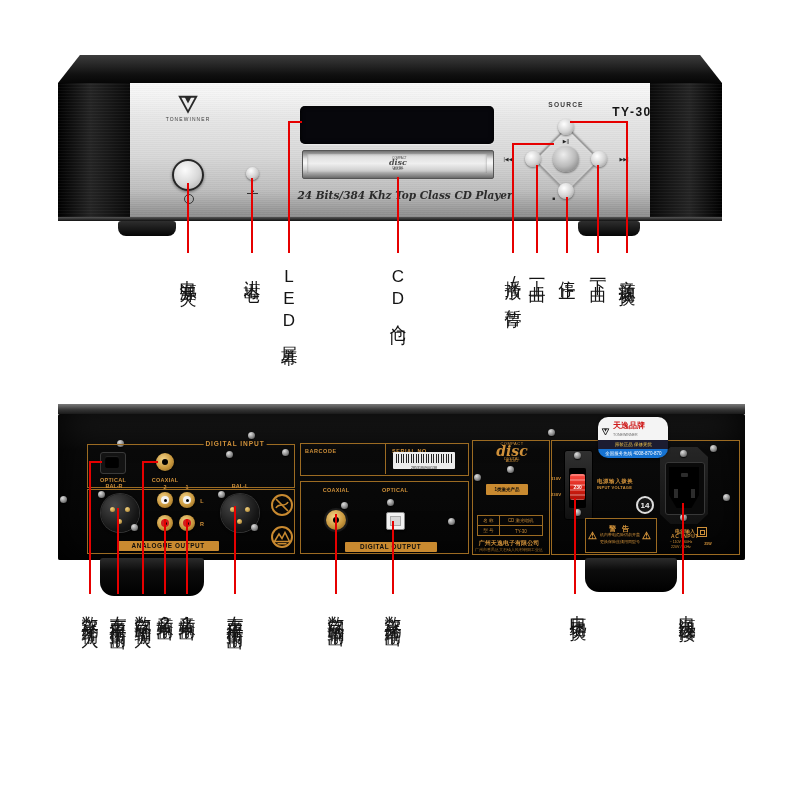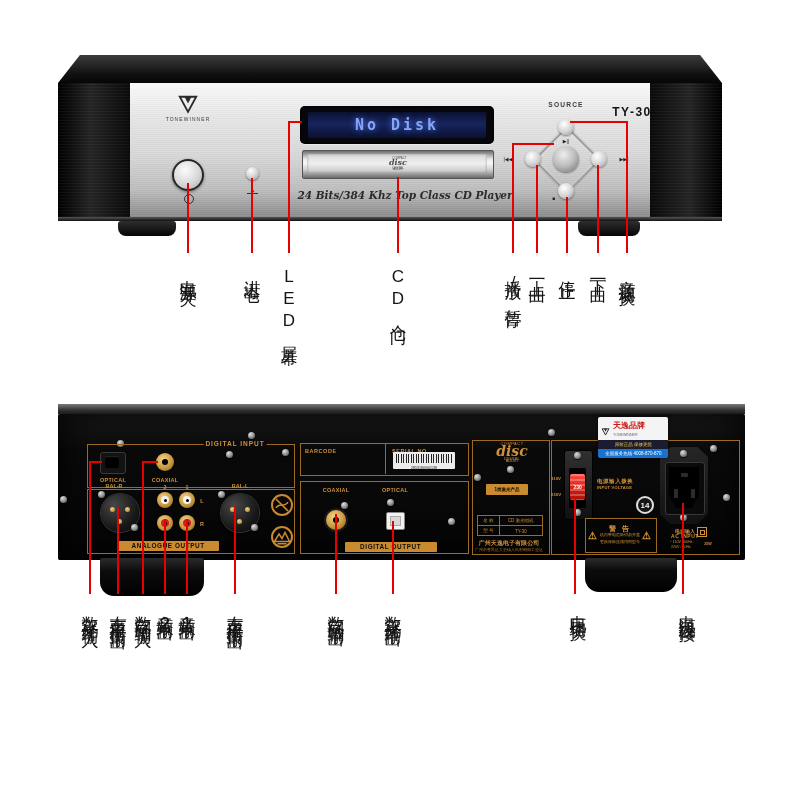--- a/index.html
+++ b/index.html
@@ -49,23 +49,20 @@
       </svg>
   </div>
   <div class="abs" style="left:188px;top:114px;font-size:9px;letter-spacing:2px;color:#3a3a3a;transform:translateX(-50%) scale(.55);white-space:nowrap">TONEWINNER</div>
 
   <div class="abs" style="left:172px;top:159px;width:28px;height:28px;border-radius:50%;border:2.5px solid #262626;background:radial-gradient(circle at 40% 33%,#fbfbfb,#d8d8d8 55%,#a8a8a8);box-shadow:0 1px 3px rgba(0,0,0,.45)"></div>
   <div class="pwr" style="left:184px;top:194px"></div>
   <div class="abs" style="left:246px;top:167px;width:13px;height:13px;border-radius:50%;background:radial-gradient(circle at 38% 30%,#fdfdfd,#cfcfcf 55%,#8d8d8d);box-shadow:0 1px 2px rgba(0,0,0,.5)"></div>
   <div class="abs ejg" style="left:247px;top:187px;width:11px">▲</div>
 
   <div class="abs" style="left:300px;top:106px;width:194px;height:38px;background:#07070c;border-radius:5px;box-shadow:inset 0 0 5px #000,0 1px 1px rgba(255,255,255,.5)"></div>
-  <div class="abs" style="left:308px;top:112px;width:178px;height:26px;border-radius:2px;background:linear-gradient(180deg,#0a1030,#17255e 45%,#0a1030);display:flex;align-items:center;justify-content:center">
-    <span style="font:bold 15px 'DejaVu Sans Mono',monospace;color:#86a6f5;letter-spacing:3px;text-shadow:0 0 6px #4d74e8">No Disk</span>
-  </div>
 
   <div class="abs" style="left:302px;top:150px;width:190px;height:27px;border:1px solid #555;border-radius:2px;background:linear-gradient(180deg,#6f6f6f,#e9e9e9 30%,#f8f8f8 45%,#cdcdcd 70%,#6a6a6a)"></div>
   <div class="abs" style="left:307px;top:154px;width:180px;height:19px;background:linear-gradient(180deg,#d9d9d9,#efefef 50%,#c4c4c4);box-shadow:inset 0 0 3px rgba(0,0,0,.35)"></div>
   <div class="abs" style="left:384px;top:156px;width:28px;text-align:center;color:#4a4a4a">
     <div style="font-size:7px;transform:scale(.42);height:3px;line-height:3px">COMPACT</div>
     <div style="font:bold italic 8px 'DejaVu Serif',serif;line-height:7px">disc</div>
     <div style="font-size:7px;transform:scale(.42);height:3px;line-height:3px">DIGITAL AUDIO</div>
   </div>
   <div class="abs" style="left:255px;top:189px;width:300px;text-align:center;font:bold italic 10.5px 'DejaVu Serif',serif;color:#2b2b2b">24 Bits/384 Khz  Top Class  CD Player</div>
 
@@ -267,21 +264,21 @@
   </div>
   <div class="oc ctr" style="left:685px;top:525px;font-size:9px;--s:.55">电源输入</div>
   <div class="oc ctr" style="left:685px;top:531px;font-size:9px;letter-spacing:1px;--s:.55">AC INPUT</div>
   <div class="oc ctr" style="left:681px;top:537px;font-size:8px;--s:.45;font-weight:normal">~ 110V / 60Hz</div>
   <div class="oc ctr" style="left:681px;top:542px;font-size:8px;--s:.45;font-weight:normal">220V / 50Hz</div>
   <div class="oc ctr" style="left:708px;top:539px;font-size:8px;--s:.45">25W</div>
   <div class="abs" style="left:697px;top:527px;width:8px;height:8px;border:1px solid var(--org)">
       <span style="position:absolute;left:2px;top:2px;width:2.5px;height:2.5px;border:1px solid var(--org);display:block"></span>
     </div>
 
-  <div class="abs" style="left:598px;top:417px;width:70px;height:41px;border-radius:2px;overflow:hidden;box-shadow:0 0 3px rgba(0,0,0,.6)">
+  <div class="abs" style="left:598px;top:417px;width:70px;height:41px;border-radius:10px;overflow:hidden;box-shadow:0 0 3px rgba(0,0,0,.6)">
     <div style="position:absolute;left:0;top:0;width:70px;height:23px;background:#f4f4f4">
       <span style="position:absolute;left:3px;top:5px"><svg width="9" height="8" viewBox="0 0 24 20">
             <path d="M3 1.5 H21 L12 18 Z" fill="none" stroke="#222" stroke-width="2.5"></path>
             <path d="M8.2 1.5 L12 9 L15.8 1.5 Z" fill="#222"></path>
           </svg></span>
       <span style="position:absolute;left:15px;top:3px;font-size:8px;font-weight:bold;color:#cf1a1a;white-space:nowrap">天逸品牌</span>
       <span style="position:absolute;left:15px;top:13px;font-size:8px;color:#666;transform-origin:left center;transform:scale(.45);white-space:nowrap">TONEWINNER</span>
     </div>
     <div style="position:absolute;left:0;top:23px;width:70px;height:9px;background:#1c1c30;display:flex;align-items:center;justify-content:center">
       <span style="font-size:9px;color:#ffd04a;transform:scale(.5);white-space:nowrap">原装正品 保修无忧</span>

